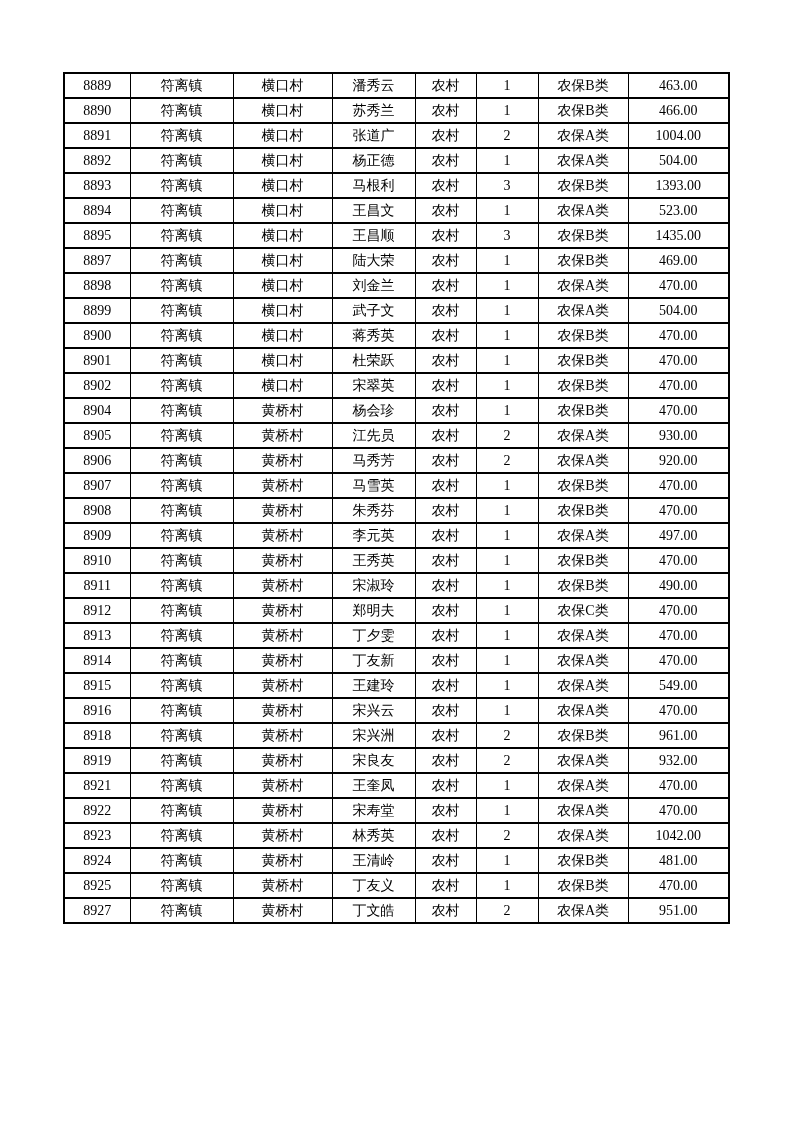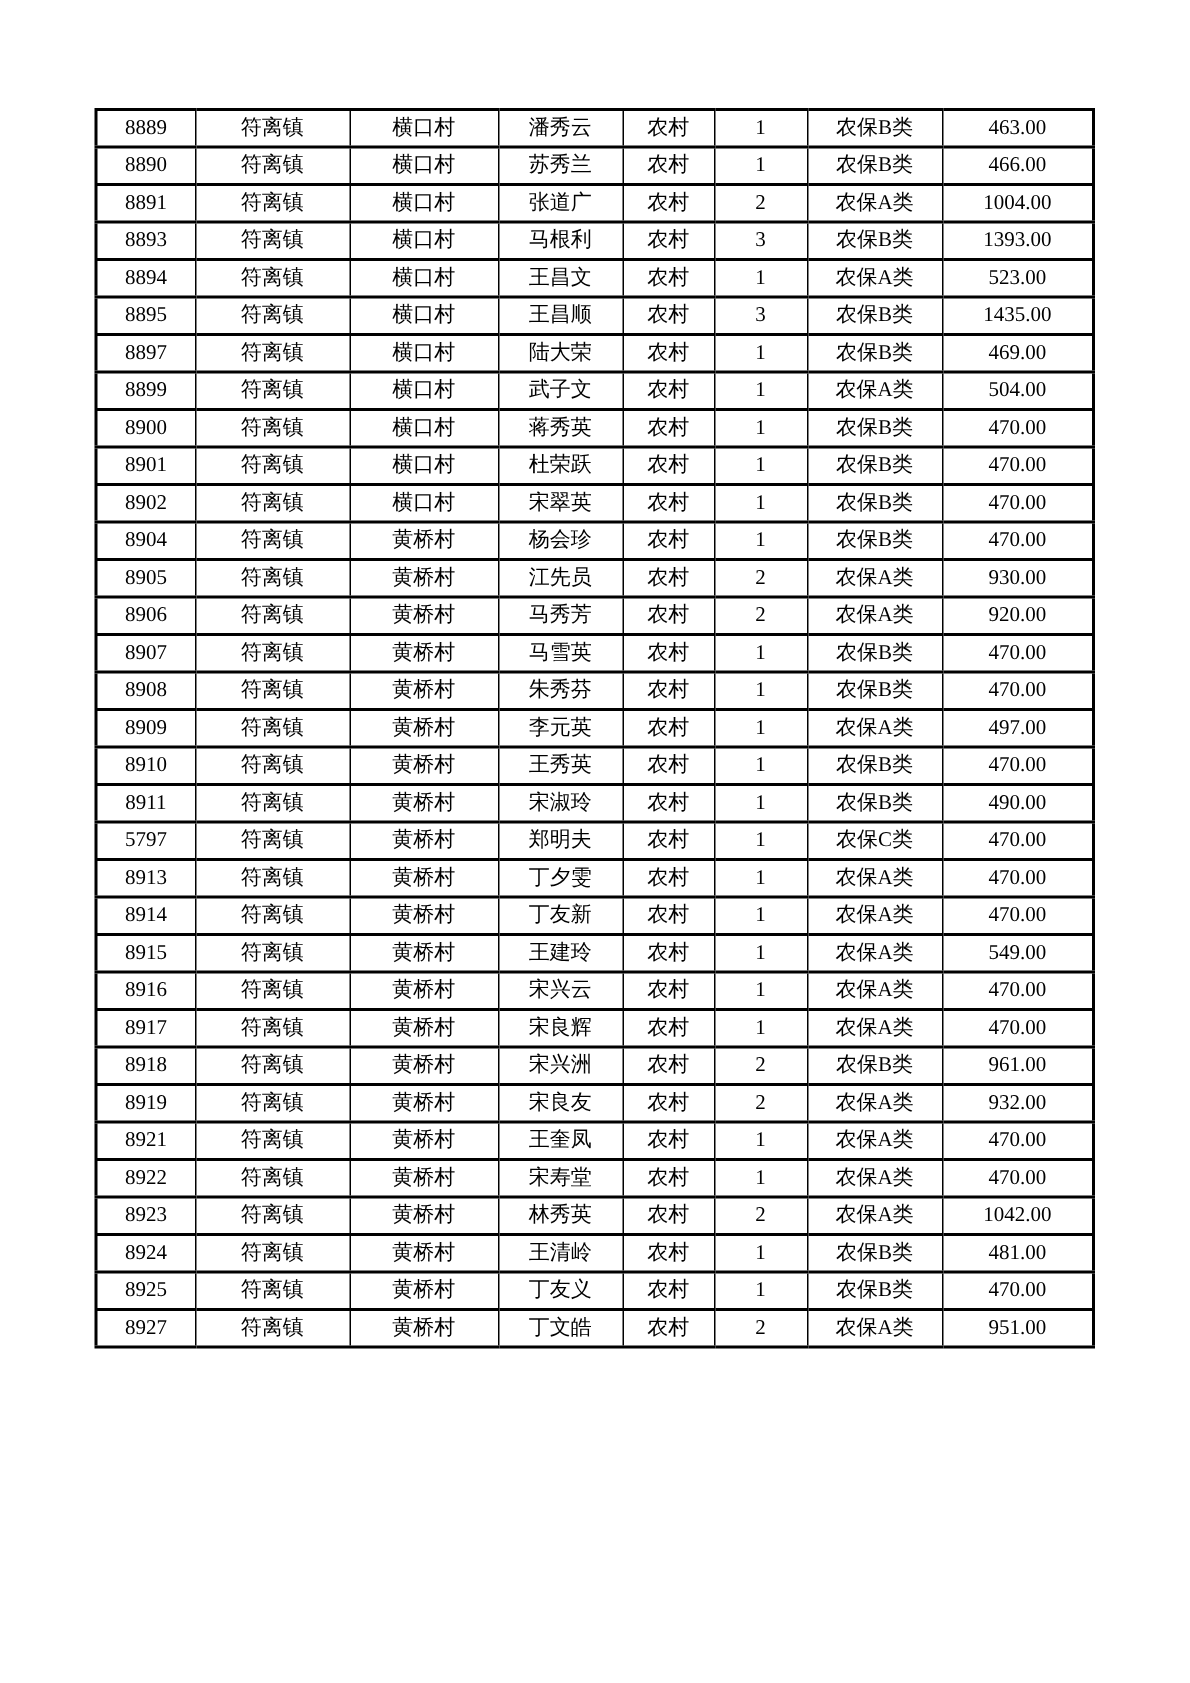--- a/index.html
+++ b/index.html
@@ -88,20 +88,30 @@
           <td>8891</td>
           <td>符离镇</td>
           <td>横口村</td>
           <td>张道广</td>
           <td>农村</td>
           <td>2</td>
           <td>农保A类</td>
           <td>1004.00</td>
         </tr>
         <tr>
+          <td>8892</td>
+          <td>符离镇</td>
+          <td>横口村</td>
+          <td>杨正德</td>
+          <td>农村</td>
+          <td>1</td>
+          <td>农保A类</td>
+          <td>504.00</td>
+        </tr>
+        <tr>
           <td>8893</td>
           <td>符离镇</td>
           <td>横口村</td>
           <td>马根利</td>
           <td>农村</td>
           <td>3</td>
           <td>农保B类</td>
           <td>1393.00</td>
         </tr>
         <tr>
@@ -128,20 +138,30 @@
           <td>8897</td>
           <td>符离镇</td>
           <td>横口村</td>
           <td>陆大荣</td>
           <td>农村</td>
           <td>1</td>
           <td>农保B类</td>
           <td>469.00</td>
         </tr>
         <tr>
+          <td>8898</td>
+          <td>符离镇</td>
+          <td>横口村</td>
+          <td>刘金兰</td>
+          <td>农村</td>
+          <td>1</td>
+          <td>农保A类</td>
+          <td>470.00</td>
+        </tr>
+        <tr>
           <td>8899</td>
           <td>符离镇</td>
           <td>横口村</td>
           <td>武子文</td>
           <td>农村</td>
           <td>1</td>
           <td>农保A类</td>
           <td>504.00</td>
         </tr>
         <tr>
@@ -248,21 +268,21 @@
           <td>8911</td>
           <td>符离镇</td>
           <td>黄桥村</td>
           <td>宋淑玲</td>
           <td>农村</td>
           <td>1</td>
           <td>农保B类</td>
           <td>490.00</td>
         </tr>
         <tr>
-          <td>5797</td>
+          <td>8912</td>
           <td>符离镇</td>
           <td>黄桥村</td>
           <td>郑明夫</td>
           <td>农村</td>
           <td>1</td>
           <td>农保C类</td>
           <td>470.00</td>
         </tr>
         <tr>
           <td>8913</td>
@@ -292,30 +312,20 @@
           <td>农村</td>
           <td>1</td>
           <td>农保A类</td>
           <td>549.00</td>
         </tr>
         <tr>
           <td>8916</td>
           <td>符离镇</td>
           <td>黄桥村</td>
           <td>宋兴云</td>
-          <td>农村</td>
-          <td>1</td>
-          <td>农保A类</td>
-          <td>470.00</td>
-        </tr>
-        <tr>
-          <td>8917</td>
-          <td>符离镇</td>
-          <td>黄桥村</td>
-          <td>宋良辉</td>
           <td>农村</td>
           <td>1</td>
           <td>农保A类</td>
           <td>470.00</td>
         </tr>
         <tr>
           <td>8918</td>
           <td>符离镇</td>
           <td>黄桥村</td>
           <td>宋兴洲</td>

